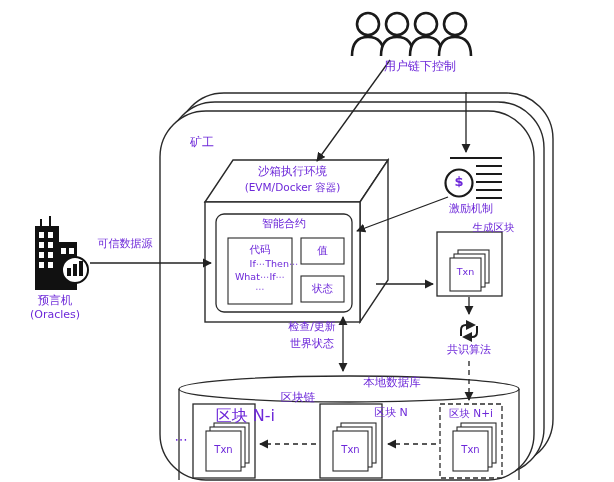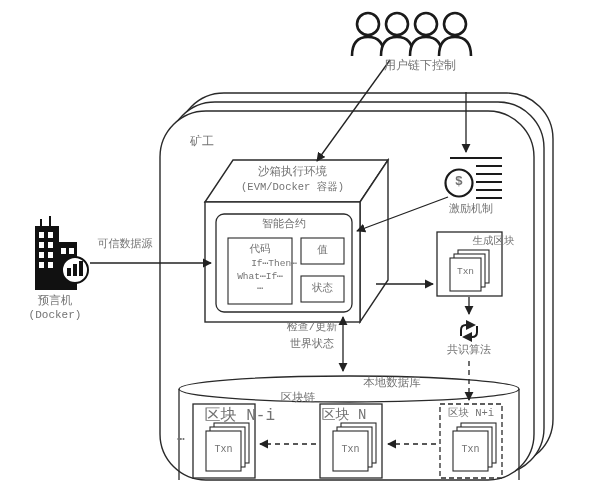--- a/index.html
+++ b/index.html
@@ -1,21 +1,21 @@
 <!DOCTYPE html>
 <html><head>
 <meta charset="utf-8">
 <style>
   html,body{margin:0;padding:0;background:#fff;}
   #stage{
     position:relative;width:614px;height:482px;background:#fff;overflow:hidden;
     font-family:"DejaVu Sans","Liberation Sans",sans-serif;color:#111;
   }
   #diagram-svg{position:absolute;left:0;top:0;z-index:1;}
-  .lbl{position:absolute;z-index:2;text-align:center;color:#737373;line-height:1.15;white-space:nowrap;font-family:Liberation Mono, monospace;}
+  .lbl{position:absolute;z-index:2;text-align:center;color:#6d28d9;line-height:1.15;white-space:nowrap;}
 </style>
 </head>
 <body>
 
 <div id="stage">
 
 <svg id="diagram-svg" width="614" height="482" viewBox="0 0 614 482">
   <defs>
     <marker id="arr" viewBox="0 0 10 10" refX="9" refY="5" markerWidth="7" markerHeight="7" orient="auto-start-reverse">
       <path d="M0,0 L10,5 L0,10 z" fill="#222"></path>
@@ -156,36 +156,36 @@
 <div class="lbl" style="left:228px;top:243px;width:64px;font-size:10.5px;">代码</div>
 <div class="lbl" style="left:228px;top:259px;width:64px;font-size:9.5px;margin-left:14px;">If⋯Then⋯</div>
 <div class="lbl" style="left:228px;top:272px;width:64px;font-size:9.5px;">What⋯If⋯</div>
 <div class="lbl" style="left:228px;top:284px;width:64px;font-size:9.5px;">⋯</div>
 <div class="lbl" style="left:301px;top:244px;width:43px;font-size:10.5px;">值</div>
 <div class="lbl" style="left:301px;top:282px;width:43px;font-size:10.5px;">状态</div>
 
 <div class="lbl" style="left:451px;top:175px;width:16px;font-size:13px;font-weight:bold;z-index:3;">$</div>
 <div class="lbl" style="left:436px;top:203px;width:70px;font-size:11px;">激励机制</div>
 
-<div class="lbl" style="left:437px;top:235px;width:73px;font-size:10.5px;padding-left:20px;">生成区块</div>
+<div class="lbl" style="left:437px;top:221px;width:73px;font-size:10.5px;padding-left:20px;">生成区块</div>
 <div class="lbl" style="left:450px;top:267px;width:31px;font-size:9.5px;">Txn</div>
 
 <div class="lbl" style="left:434px;top:344px;width:70px;font-size:11px;">共识算法</div>
 
 <div class="lbl" style="left:20px;top:294px;width:70px;font-size:11.5px;">预言机</div>
-<div class="lbl" style="left:18px;top:309px;width:74px;font-size:11px;">(Docker)</div>
+<div class="lbl" style="left:18px;top:309px;width:74px;font-size:11px;">(Oracles)</div>
 <div class="lbl" style="left:92px;top:238px;width:66px;font-size:11px;">可信数据源</div>
 
 <div class="lbl" style="left:284px;top:321px;width:56px;font-size:11px;">检查/更新</div>
 <div class="lbl" style="left:284px;top:338px;width:56px;font-size:11px;">世界状态</div>
 
 <div class="lbl" style="left:352px;top:376px;width:80px;font-size:11.5px;">本地数据库</div>
 <div class="lbl" style="left:270px;top:391px;width:56px;font-size:11.5px;">区块链</div>
 <div class="lbl" style="left:170px;top:433px;width:22px;font-size:13px;">⋯</div>
 
 <div class="lbl" style="left:193px;top:407px;width:82px;font-size:16px;text-align:right;">区块 N-i</div>
 <div class="lbl" style="left:206px;top:444px;width:35px;font-size:10px;">Txn</div>
-<div class="lbl" style="left:320px;top:407px;width:48px;font-size:14px;">区块 N</div>
+<div class="lbl" style="left:320px;top:407px;width:48px;font-size:11px;padding-left:47px;">区块 N</div>
 <div class="lbl" style="left:333px;top:444px;width:35px;font-size:10px;">Txn</div>
 <div class="lbl" style="left:440px;top:407px;width:62px;font-size:10.5px;">区块 N+i</div>
 <div class="lbl" style="left:453px;top:444px;width:35px;font-size:10px;">Txn</div>
 
 </div>
 
 </body></html>

